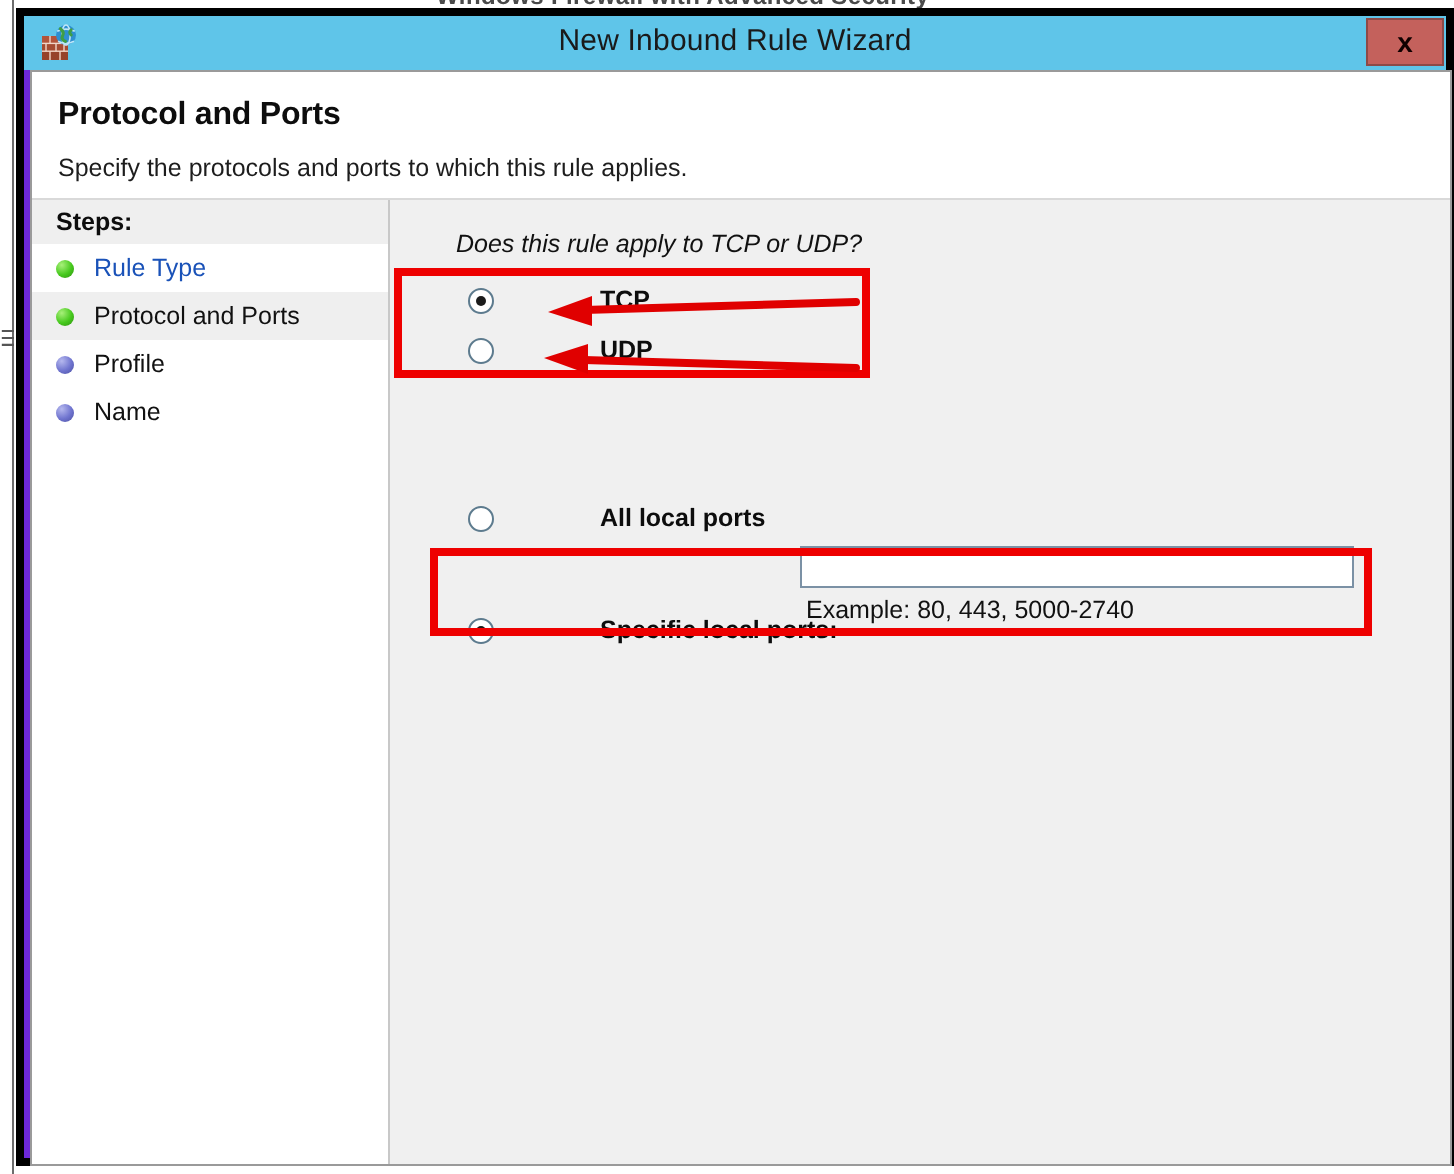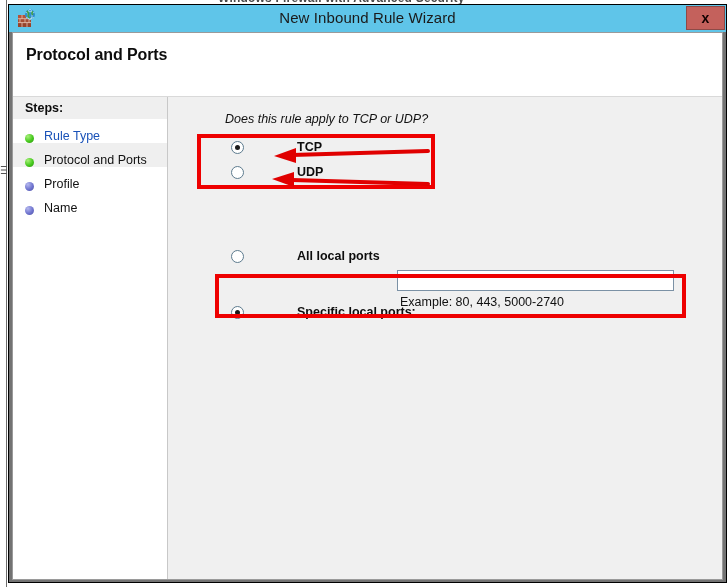--- a/index.html
+++ b/index.html
@@ -57,23 +57,23 @@
     line-height: 14px;
   }
 
   
   #window {
     position: absolute;
     left: 8px;
     top: 4px;
     width: 719px;
     height: 579px;
-    background: #737373;
-    box-sizing: border-box;
-    border: 1px solid #000000;
+    background: #6d28d9;
+    box-sizing: border-box;
+    border: 4px solid #000000;
   }
 
   
   #titlebar {
     position: relative;
     height: 27px;
     background: #5fc5e9;
   }
   #title-icon {
     position: absolute;
@@ -155,21 +155,21 @@
     top: 64px;
     width: 709px;
     height: 482px;
     background: #f0f0f0;
   }
 
   
   #sidebar {
     position: absolute;
     left: 0; top: 0;
-    width: 155px;
+    width: 179px;
     height: 482px;
     background: #ffffff;
     border-right: 1px solid #c8c8c8;
     box-sizing: border-box;
   }
   #steps-header {
     height: 22px;
     background: #efefef;
     display: flex;
     align-items: center;
@@ -177,21 +177,21 @@
     box-sizing: border-box;
   }
   #steps-header span {
     font-size: 12.5px;
     font-weight: bold;
     color: #0d0d0d;
   }
   .step-row {
     height: 24px;
     display: flex;
-    align-items: flex-end;
+    align-items: center;
     padding-left: 12px;
     box-sizing: border-box;
     background: #ffffff;
   }
   .step-row.current { background: #efefef; }
   .step-bullet {
     width: 9px;
     height: 9px;
     border-radius: 50%;
     margin-right: 10px;
@@ -358,20 +358,21 @@
       </svg>
     </span>
     <div id="title-text">New Inbound Rule Wizard</div>
     <div id="close-button">x</div>
   </div>
 
   <div id="client">
 
     <div id="header">
       <div id="header-title">Protocol and Ports</div>
+      <div id="header-subtitle">Specify the protocols and ports to which this rule applies.</div>
     </div>
 
     <div id="body">
 
       <div id="sidebar">
         <div id="steps-header">
           <span>Steps:</span>
         </div>
 
         <div class="step-row">

